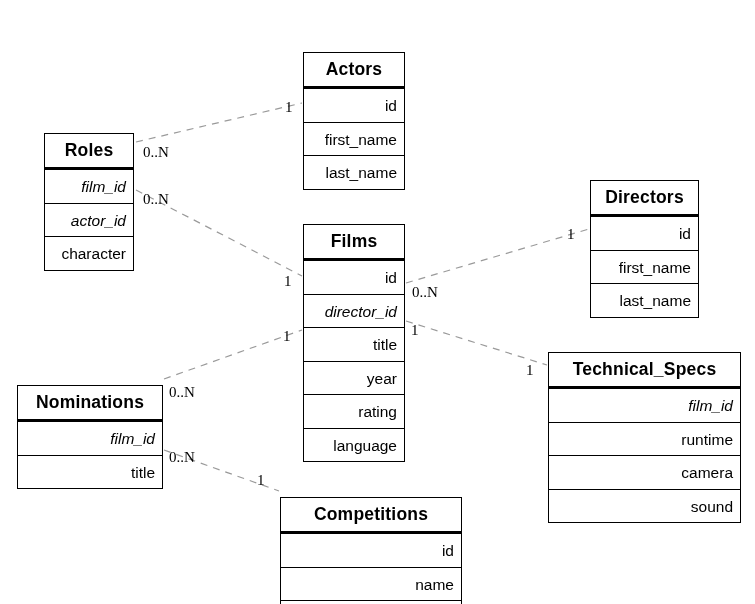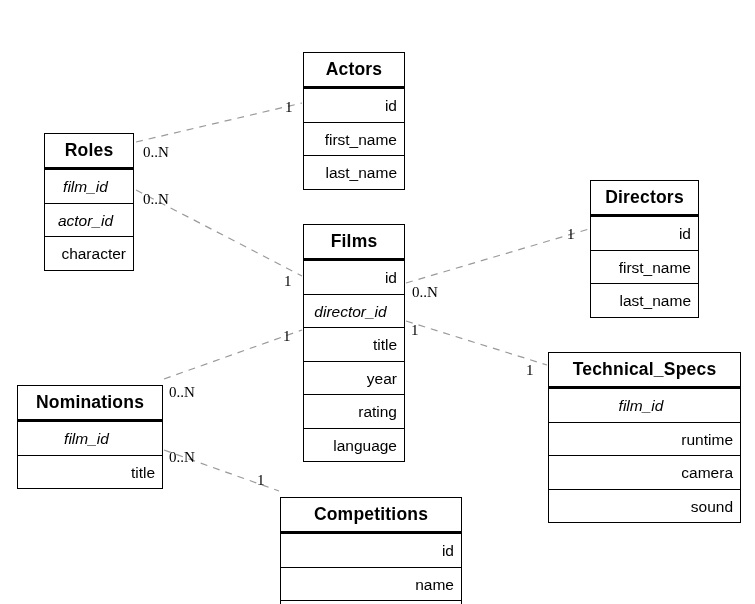--- a/index.html
+++ b/index.html
@@ -16,21 +16,21 @@
   .th{
     height:35px;line-height:33px;text-align:center;font-weight:bold;font-size:17.5px;
     border-bottom:2.2px solid #000;box-sizing:border-box;letter-spacing:0.2px;
   }
   .cell{
     height:33.5px;line-height:33.5px;text-align:right;padding-right:7px;font-size:15.5px;
     border-top:1.4px solid #000;box-sizing:border-box;white-space:nowrap;
   }
   .cell:first-of-type{border-top:none;}
   .pk{text-underline-offset:2px;}
-  .fk{font-style:italic;text-align:center;}
+  .fk{font-style:italic;}
 </style>
 </head>
 <body>
 
 <div id="canvas">
 
   <svg id="links" viewBox="0 0 755 604">
     <line class="rel-line" x1="136" y1="142" x2="302" y2="103"></line>
     <line class="rel-line" x1="136" y1="190" x2="302" y2="276"></line>
     <line class="rel-line" x1="164" y1="379" x2="302" y2="330"></line>

